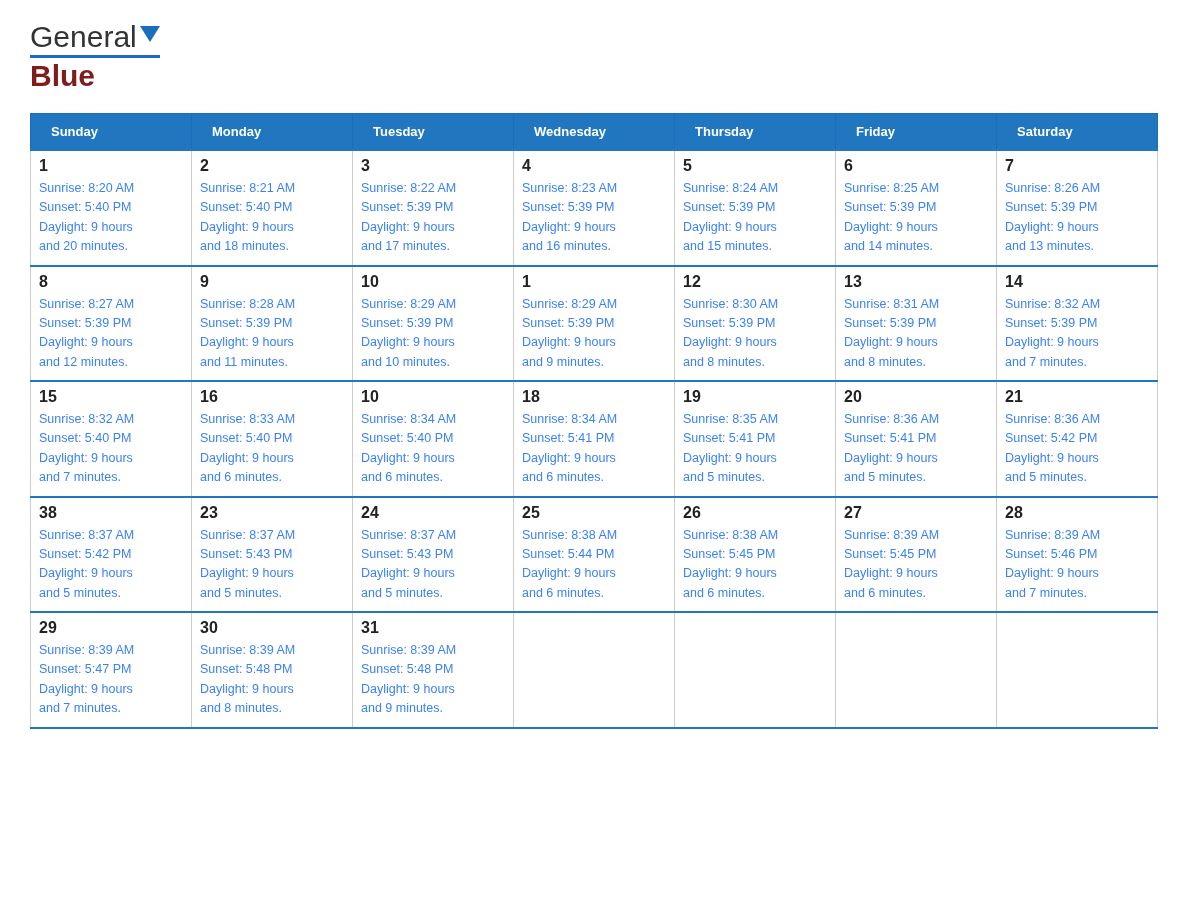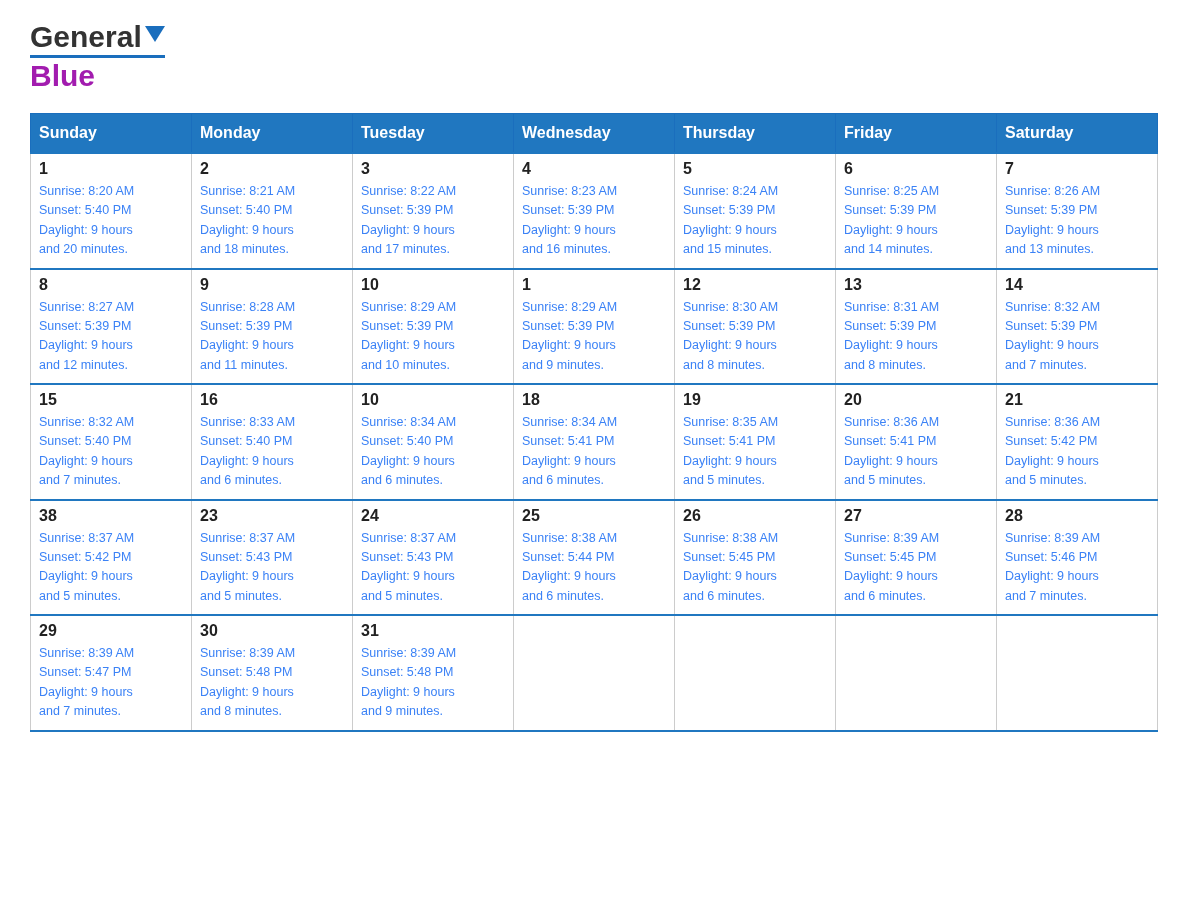--- a/index.html
+++ b/index.html
@@ -36,23 +36,23 @@
       margin-top: 4px;
     }
     .calendar {
       width: 100%;
       border-collapse: collapse;
       border: 1px solid #aaa;
     }
     .calendar th {
       background: #2077c0;
       color: #fff;
-      font-size: 16px;
+      font-size: 13px;
       font-weight: bold;
-      padding: 10px 8px;
+      padding: 10px 20px;
       text-align: left;
       border: 1px solid #1a6ebd;
     }
     .calendar td {
       vertical-align: top;
       padding: 6px 8px 8px 8px;
       border: 1px solid #ccc;
       font-size: 13px;
       color: #333;
       width: 14.28%;
@@ -77,27 +77,27 @@
       display: flex;
       align-items: center;
     }
   </style>
 </head>
 <body>
 
 <div class="header">
   <div class="logo">
   <div class="logo-wrapper">
-    <span style="font-size:30px;font-weight:bold;color:#333;font-family:Arial,sans-serif;">General</span>
+    <span style="font-size:30px;font-weight:normal;color:#333;font-family:Arial,sans-serif;">General</span>
         <span style="display:inline-block;margin-left:3px;margin-bottom:2px;"><svg width="20" height="16" viewBox="0 0 20 16">
             <polygon points="0,0 20,0 10,16" fill="#1a6ebd"></polygon>
           </svg></span>
   </div>
   <div style="height:3px;background:#1a6ebd;margin-top:1px;margin-bottom:1px;width:100%;"></div>
-  <div style="font-size:30px;font-weight:bold;color:#a21caf;font-family:Arial,sans-serif;">Blue</div>
+  <div style="font-size:30px;font-weight:bold;color:#7f1d1d;font-family:Arial,sans-serif;">Blue</div>
 </div>
   <div class="title-block">
     <div class="month-title"></div>
     <div class="location-title"></div>
   </div>
 </div>
 
 <table class="calendar">
   <thead>
     <tr>

